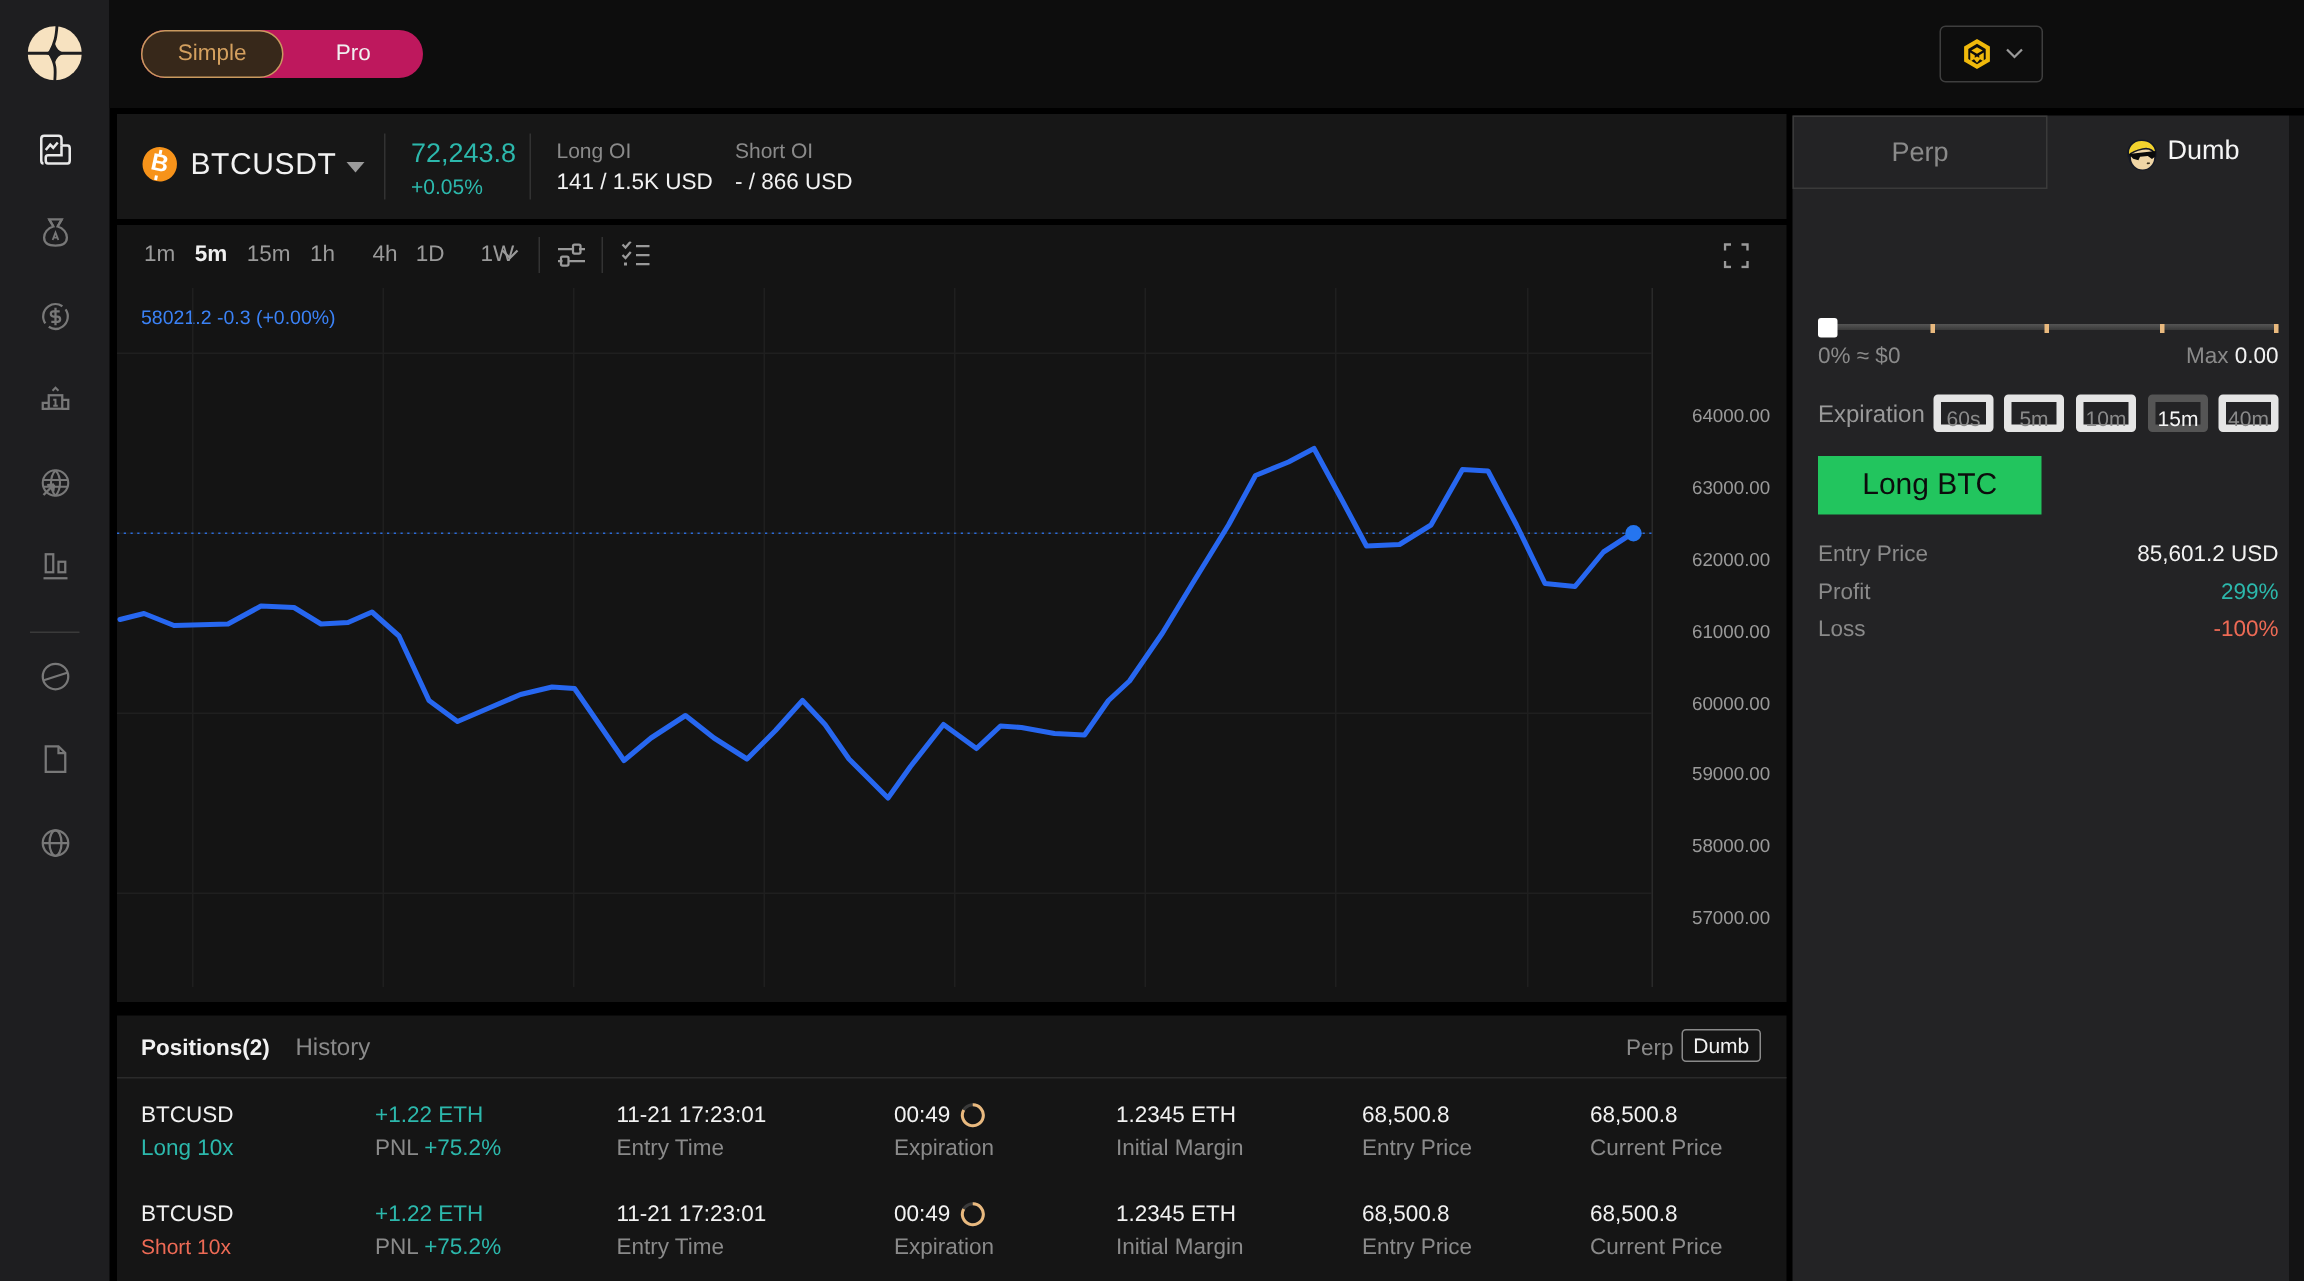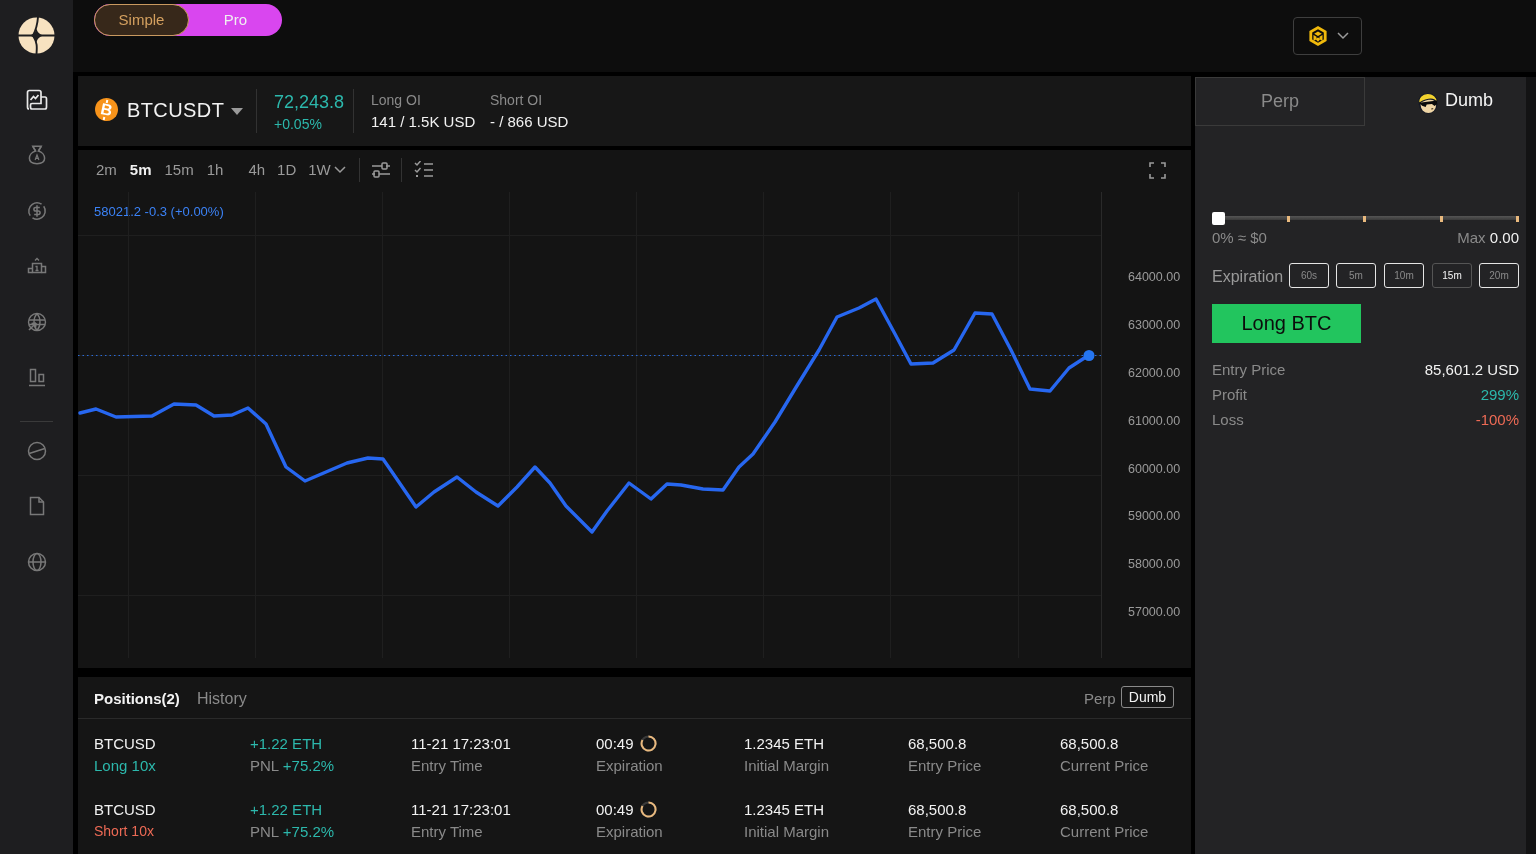--- a/index.html
+++ b/index.html
@@ -7,33 +7,33 @@
 body{position:relative}
 .gray{color:#8a8a8a}
 .teal{color:#2cb8ac}
 .coral{color:#ed6a55}
 .white{color:#f2f2f2}
 
 #sidebar{left:0;top:0;width:73px;height:854px;background:#1e1e20}
 .sicon{position:absolute;left:26px;width:22px;height:22px;color:#787878}
 
 #topbar{left:73px;top:0;width:1463px;height:72px;background:#0d0d0d}
-#toggle{position:absolute;left:21px;top:4px;width:188px;height:32px;background:#d946ef;border-radius:16px}
+#toggle{position:absolute;left:21px;top:20px;width:188px;height:32px;background:#be185d;border-radius:16px}
 #simple{position:absolute;left:0;top:0;width:95px;height:32px;border:1.5px solid #c9995f;background:#37281a;border-radius:16px;color:#d4a05f;font-size:15px;line-height:29px;text-align:center}
 #pro{position:absolute;left:95px;top:0;width:93px;height:32px;color:#f0f0f0;font-size:15px;line-height:32px;text-align:center}
 .tbox{position:absolute;top:17px;height:38px;border:1px solid #3e3e3e;border-radius:4px;display:flex;align-items:center;justify-content:center}
 
 #chead{left:78px;top:76px;width:1113px;height:70px;background:#171717}
 
 #chart{left:78px;top:150px;width:1113px;height:518px;background:#141414}
 
 #positions{left:78px;top:677px;width:1113px;height:187px;background:#151515}
 
 #rpanel{left:1195px;top:77px;width:331px;height:777px;background:#232325}
-.ebtn{position:absolute;top:186px;width:40px;height:25px;border:1px solid #e5e5e5;border-radius:3px;color:#8a8a8a;font-size:10px;text-align:center;line-height:23px}
+.ebtn{position:absolute;top:186px;width:40px;height:25px;border:5px solid #e5e5e5;border-radius:3px;color:#8a8a8a;font-size:14px;text-align:center;line-height:23px}
 </style></head>
 <body>
 <div class="abs" id="sidebar">
   <svg class="abs" style="left:18px;top:17px" width="37" height="37" viewBox="0 0 37 37">
     <circle cx="18.5" cy="18.5" r="18" fill="#f7e2c0"></circle>
     <g stroke="#1e1e20" fill="none">
       <path d="M0,18.5 H37" stroke-width="1.9"></path>
       <path d="M20,0 C19.5,7 19,11 15,18.5 C19.5,26 19,30 18.5,37" stroke-width="1.9"></path>
       <path d="M18.5,11.5 C19.6,15.5 21.5,17.4 25.5,18.5 C21.5,19.6 19.6,21.5 18.5,25.5 C17.4,21.5 15.5,19.6 11.5,18.5 C15.5,17.4 17.4,15.5 18.5,11.5 Z" fill="#1e1e20" stroke="none"></path>
     </g>
@@ -116,21 +116,21 @@
   <div class="abs teal" style="left:196px;top:40px;font-size:14px">+0.05%</div>
   <div class="abs" style="left:275px;top:13px;width:1px;height:44px;background:#323232"></div>
   <div class="abs gray" style="left:293px;top:16px;font-size:14px">Long OI</div>
   <div class="abs white" style="left:293px;top:37px;font-size:15px">141 / 1.5K USD</div>
   <div class="abs gray" style="left:412px;top:16px;font-size:14px">Short OI</div>
   <div class="abs white" style="left:412px;top:37px;font-size:15px">- / 866 USD</div>
 </div>
 <div class="abs" id="chart">
 
   <div class="abs" style="left:18px;top:11px;font-size:15px;color:#9a9a9a;letter-spacing:0">
-    <span style="margin-right:13px">2m</span><span style="margin-right:13px;color:#f0f0f0;font-weight:bold">5m</span><span style="margin-right:13px">15m</span><span style="margin-right:25px">1h</span><span style="margin-right:12px">4h</span><span style="margin-right:12px">1D</span><span>1W</span>
+    <span style="margin-right:13px">1m</span><span style="margin-right:13px;color:#f0f0f0;font-weight:bold">5m</span><span style="margin-right:13px">15m</span><span style="margin-right:25px">1h</span><span style="margin-right:12px">4h</span><span style="margin-right:24px">1D</span><span>1W</span>
   </div>
   <svg class="abs" style="left:256px;top:16px" width="12" height="8">
       <path d="M1,1 L6,6 L11,1" stroke="#9a9a9a" stroke-width="1.5" fill="none"></path>
     </svg>
   <div class="abs" style="left:281px;top:8px;width:1px;height:24px;background:#333"></div>
   <svg class="abs" style="left:293px;top:11px" width="20" height="18" stroke="#9a9a9a" stroke-width="1.5" fill="none">
     <path d="M1,5 h10 M15,5 h4 M1,13 h3 M8,13 h11"></path>
       <rect x="11" y="2" width="5" height="6" rx="1"></rect>
       <rect x="3" y="10" width="5" height="6" rx="1"></rect>
   </svg>
@@ -232,21 +232,21 @@
   <div class="abs" style="left:321px;top:138.5px;width:3px;height:6px;background:#e9b97e"></div>
   <div class="abs" style="left:17px;top:134.5px;width:13px;height:13px;background:#fff;border-radius:2px"></div>
   <div class="abs gray" style="left:17px;top:152px;font-size:15px">0% ≈ $0</div>
   <div class="abs" style="right:7px;top:152px;font-size:15px"><span class="gray">Max </span><span class="white">0.00</span></div>
 
   <div class="abs" style="left:17px;top:191px;font-size:16px;color:#9a9a9a">Expiration</div>
   <div class="ebtn" style="left:94px">60s</div>
   <div class="ebtn" style="left:141px">5m</div>
   <div class="ebtn" style="left:189px">10m</div>
   <div class="ebtn" style="left:237px;color:#f5f5f5;border-color:#555">15m</div>
-  <div class="ebtn" style="left:284px">20m</div>
+  <div class="ebtn" style="left:284px">40m</div>
 
   <div class="abs" style="left:17px;top:227px;width:149px;height:39px;background:#22c55e;color:#0c0c0c;font-size:20px;text-align:center;line-height:39px">Long BTC</div>
   <div class="abs gray" style="left:17px;top:284px;font-size:15px">Entry Price</div>
   <div class="abs white" style="right:7px;top:284px;font-size:15px">85,601.2 USD</div>
   <div class="abs gray" style="left:17px;top:309px;font-size:15px">Profit</div>
   <div class="abs teal" style="right:7px;top:309px;font-size:15px">299%</div>
   <div class="abs gray" style="left:17px;top:334px;font-size:15px">Loss</div>
   <div class="abs coral" style="right:7px;top:334px;font-size:15px">-100%</div>
 </div>
 <div class="abs" style="left:1526px;top:77px;width:10px;height:777px;background:#131314"></div>

